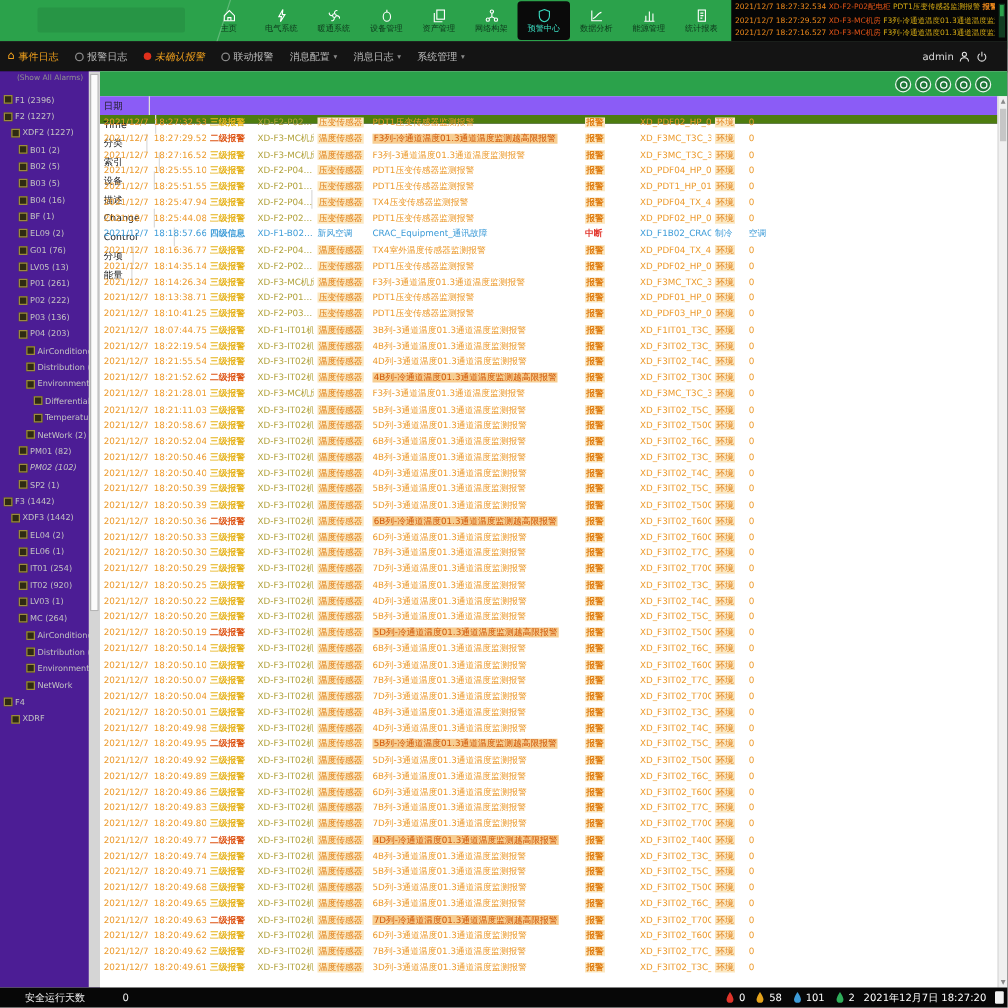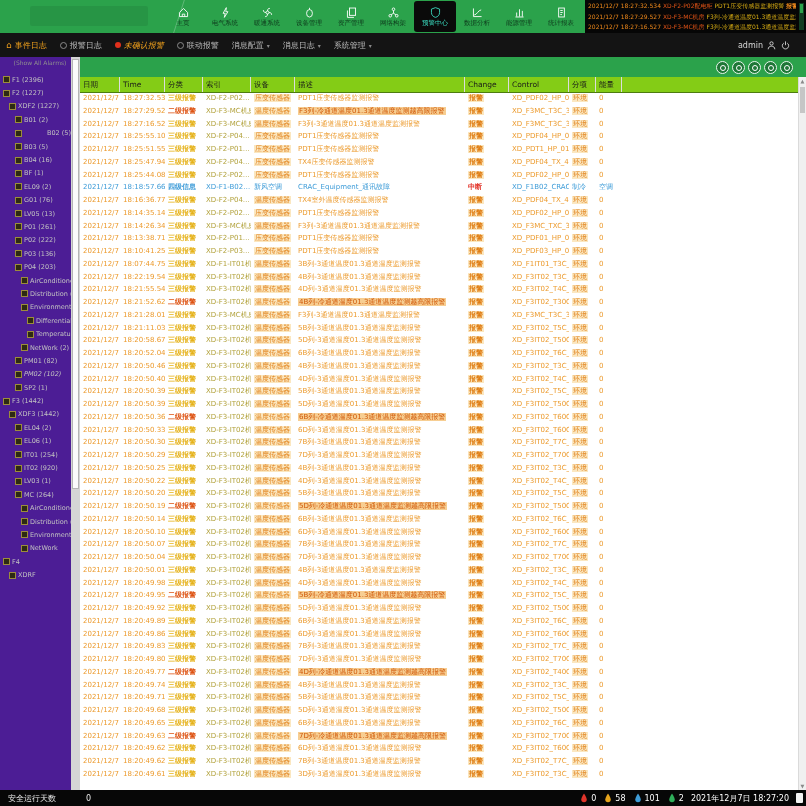--- a/index.html
+++ b/index.html
@@ -51,21 +51,21 @@
   .side-scroll{position:absolute;right:0;top:0;width:9px;height:733px;background:#D5D5D5;cursor:pointer;}
   .side-scroll .thumb{position:absolute;left:1px;top:2px;width:7px;height:430px;background:#FBFBFB;border:1px solid #b5b5b5;box-sizing:border-box;}
 
   
   .main{position:absolute;left:80px;top:57px;width:726px;height:733px;background:#fff;}
   .band{position:absolute;left:0;top:0;width:726px;height:20px;background:#2BA24B;}
   #tools{position:absolute;right:13px;top:4px;display:flex;gap:3px;}
   .ctool{width:11px;height:11px;border:1px solid #EAF6EE;border-radius:50%;background:rgba(10,40,20,0.35);
          display:flex;align-items:center;justify-content:center;cursor:pointer;}
   .ctool i{width:4px;height:4px;border:1px solid #fff;border-radius:50%;}
-  .thead{position:absolute;left:0;top:20px;width:718px;height:15px;background:#84cc16;border-bottom:1px solid #4d7c0f;display:flex;}
+  .thead{position:absolute;left:0;top:20px;width:718px;height:15px;background:#8b5cf6;border-bottom:7px solid #4d7c0f;display:flex;flex-direction:column;}
   .th{font-size:7.5px;color:#1a1a1a;line-height:15px;padding-left:3px;box-sizing:border-box;flex:none;
       border-right:1px solid #DCDCDC;white-space:nowrap;overflow:hidden;cursor:pointer;}
   .tbody{position:absolute;left:0;top:35px;width:718px;height:698px;overflow:hidden;}
   .row{display:flex;height:12.75px;cursor:pointer;}
   .cell{flex:none;font-size:7px;line-height:12.75px;padding-left:3px;box-sizing:border-box;white-space:nowrap;overflow:hidden;}
   .c0{width:40px;}.c1{width:45px;}.c2{width:38px;}.c3{width:48px;}.c4{width:44px;}.c5{width:170px;}
   .c6{width:44px;}.c7{width:60px;}.c8{width:27px;}.c9{width:26px;}
   .row{color:#EC9A2C;}
   .row .c2{color:#E6B31C;font-weight:bold;}
   .row.lvl2 .c2{color:#DE5414;}
@@ -76,21 +76,21 @@
   .row.lvl4,.row.lvl4 .c2,.row.lvl4 .c3{color:#3E9CD8;}
   .row.lvl4 .pill{background:none;color:#3E9CD8;padding:0;font-weight:normal;}
   .row.lvl4 .c6 .pill{color:#E2342A;font-weight:bold;}
   .vscroll{position:absolute;right:0;top:20px;width:8px;height:713px;background:#F0F0F0;border-left:1px solid #DADADA;box-sizing:border-box;cursor:pointer;}
   .vscroll .arr{display:block;text-align:center;font-size:5px;color:#8a8a8a;height:8px;line-height:8px;}
   .vscroll .abot{position:absolute;bottom:0;left:0;right:0;}
   .vthumb{position:absolute;left:1px;top:10px;width:5px;height:26px;background:#C6C6C6;}
 
   
   .statusbar{position:absolute;left:0;top:790px;width:806px;height:16px;background:#070707;display:flex;align-items:center;}
-  .sb-label{margin-left:8px;font-size:8px;color:#ECECEC;}
+  .sb-label{margin-left:20px;font-size:8px;color:#ECECEC;}
   .sb-value{margin-left:30px;font-size:8px;color:#ECECEC;}
   .sb-right{position:absolute;right:3px;display:flex;align-items:center;gap:7px;}
   .counter{display:flex;align-items:center;gap:3px;cursor:pointer;}
   .counter svg{width:8px;height:10px;display:block;}
   .counter .cval{font-size:8px;color:#fff;}
   .sb-time{font-size:8px;color:#FFF;}
   .sb-doc{width:7px;height:10px;background:#f2f2f2;border-radius:1px;}
 </style>
 </head>
 <body>
@@ -237,21 +237,21 @@
           <span>F2 (1227)</span>
         </div>
         <div class="tnode" style="padding-left: 9px;">
           <span class="fold"></span>
           <span>XDF2 (1227)</span>
         </div>
         <div class="tnode" style="padding-left: 15px;">
           <span class="fold"></span>
           <span>B01 (2)</span>
         </div>
-        <div class="tnode" style="padding-left: 15px; justify-content: space-between;">
+        <div class="tnode" style="padding-left: 15px;">
           <span class="fold"></span>
           <span>B02 (5)</span>
         </div>
         <div class="tnode" style="padding-left: 15px;">
           <span class="fold"></span>
           <span>B03 (5)</span>
         </div>
         <div class="tnode" style="padding-left: 15px;">
           <span class="fold"></span>
           <span>B04 (16)</span>

